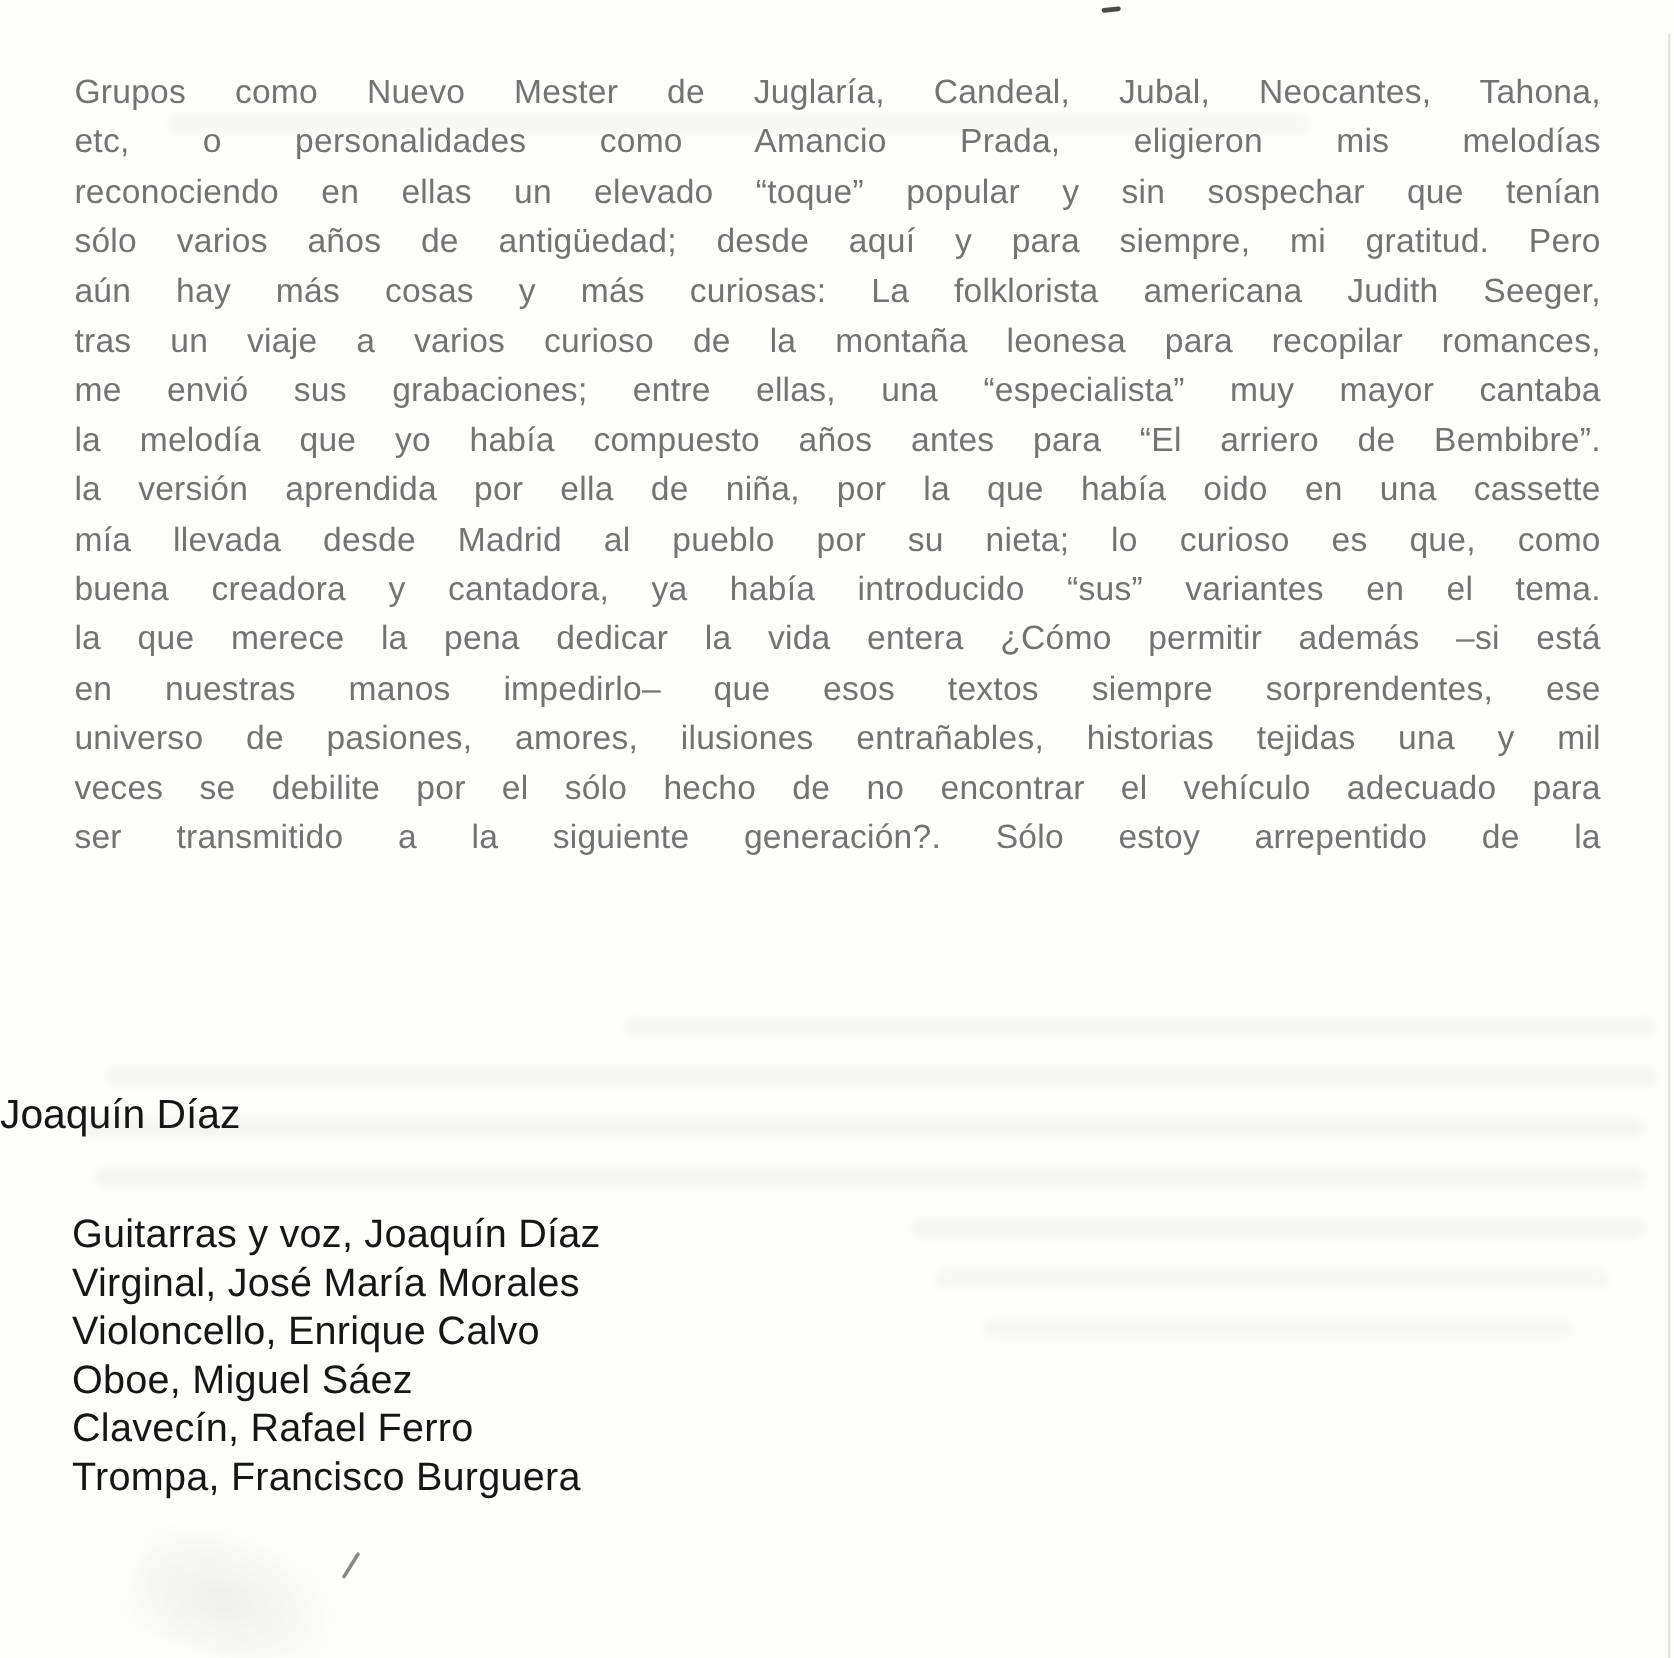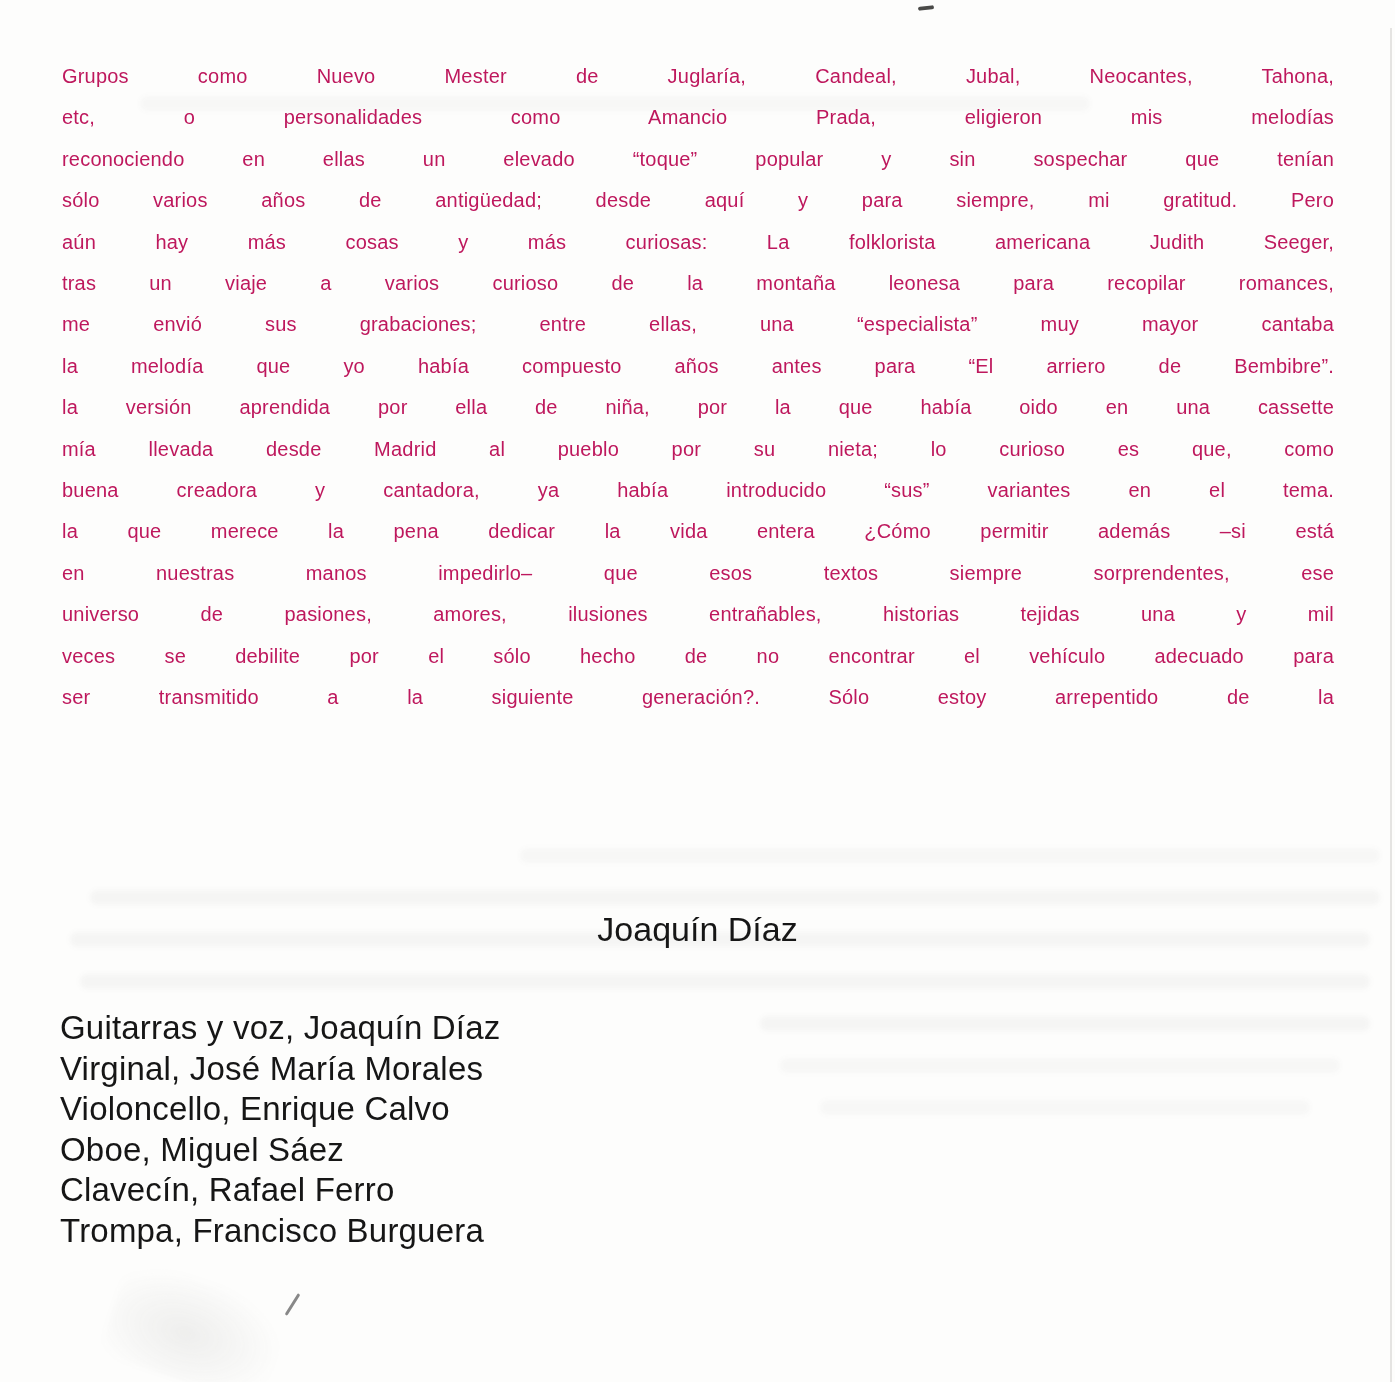--- a/index.html
+++ b/index.html
@@ -16,40 +16,39 @@
     overflow: hidden;
     font-family: "Liberation Sans", sans-serif;
     color: #161616;
   }
   
   .para {
     position: absolute;
     left: 62px;
     top: 56px;
     width: 1272px;
-    font-size: 20px;
+    font-size: 28px;
     line-height: 41.4px;
     letter-spacing: 0.2px;
-    color: #be185d;
+    color: #737373;
   }
   .jline {
     text-align: justify;
     text-align-last: justify;
     white-space: normal;
   }
   .jline.last {
     text-align-last: left;
   }
   
   .signature {
     position: absolute;
     left: 0;
     top: 908px;
     width: 1395px;
-    text-align: center;
     font-size: 34px;
     line-height: 42px;
     color: #161616;
   }
   
   .credits {
     position: absolute;
     left: 60px;
     top: 1008px;
     width: 800px;

